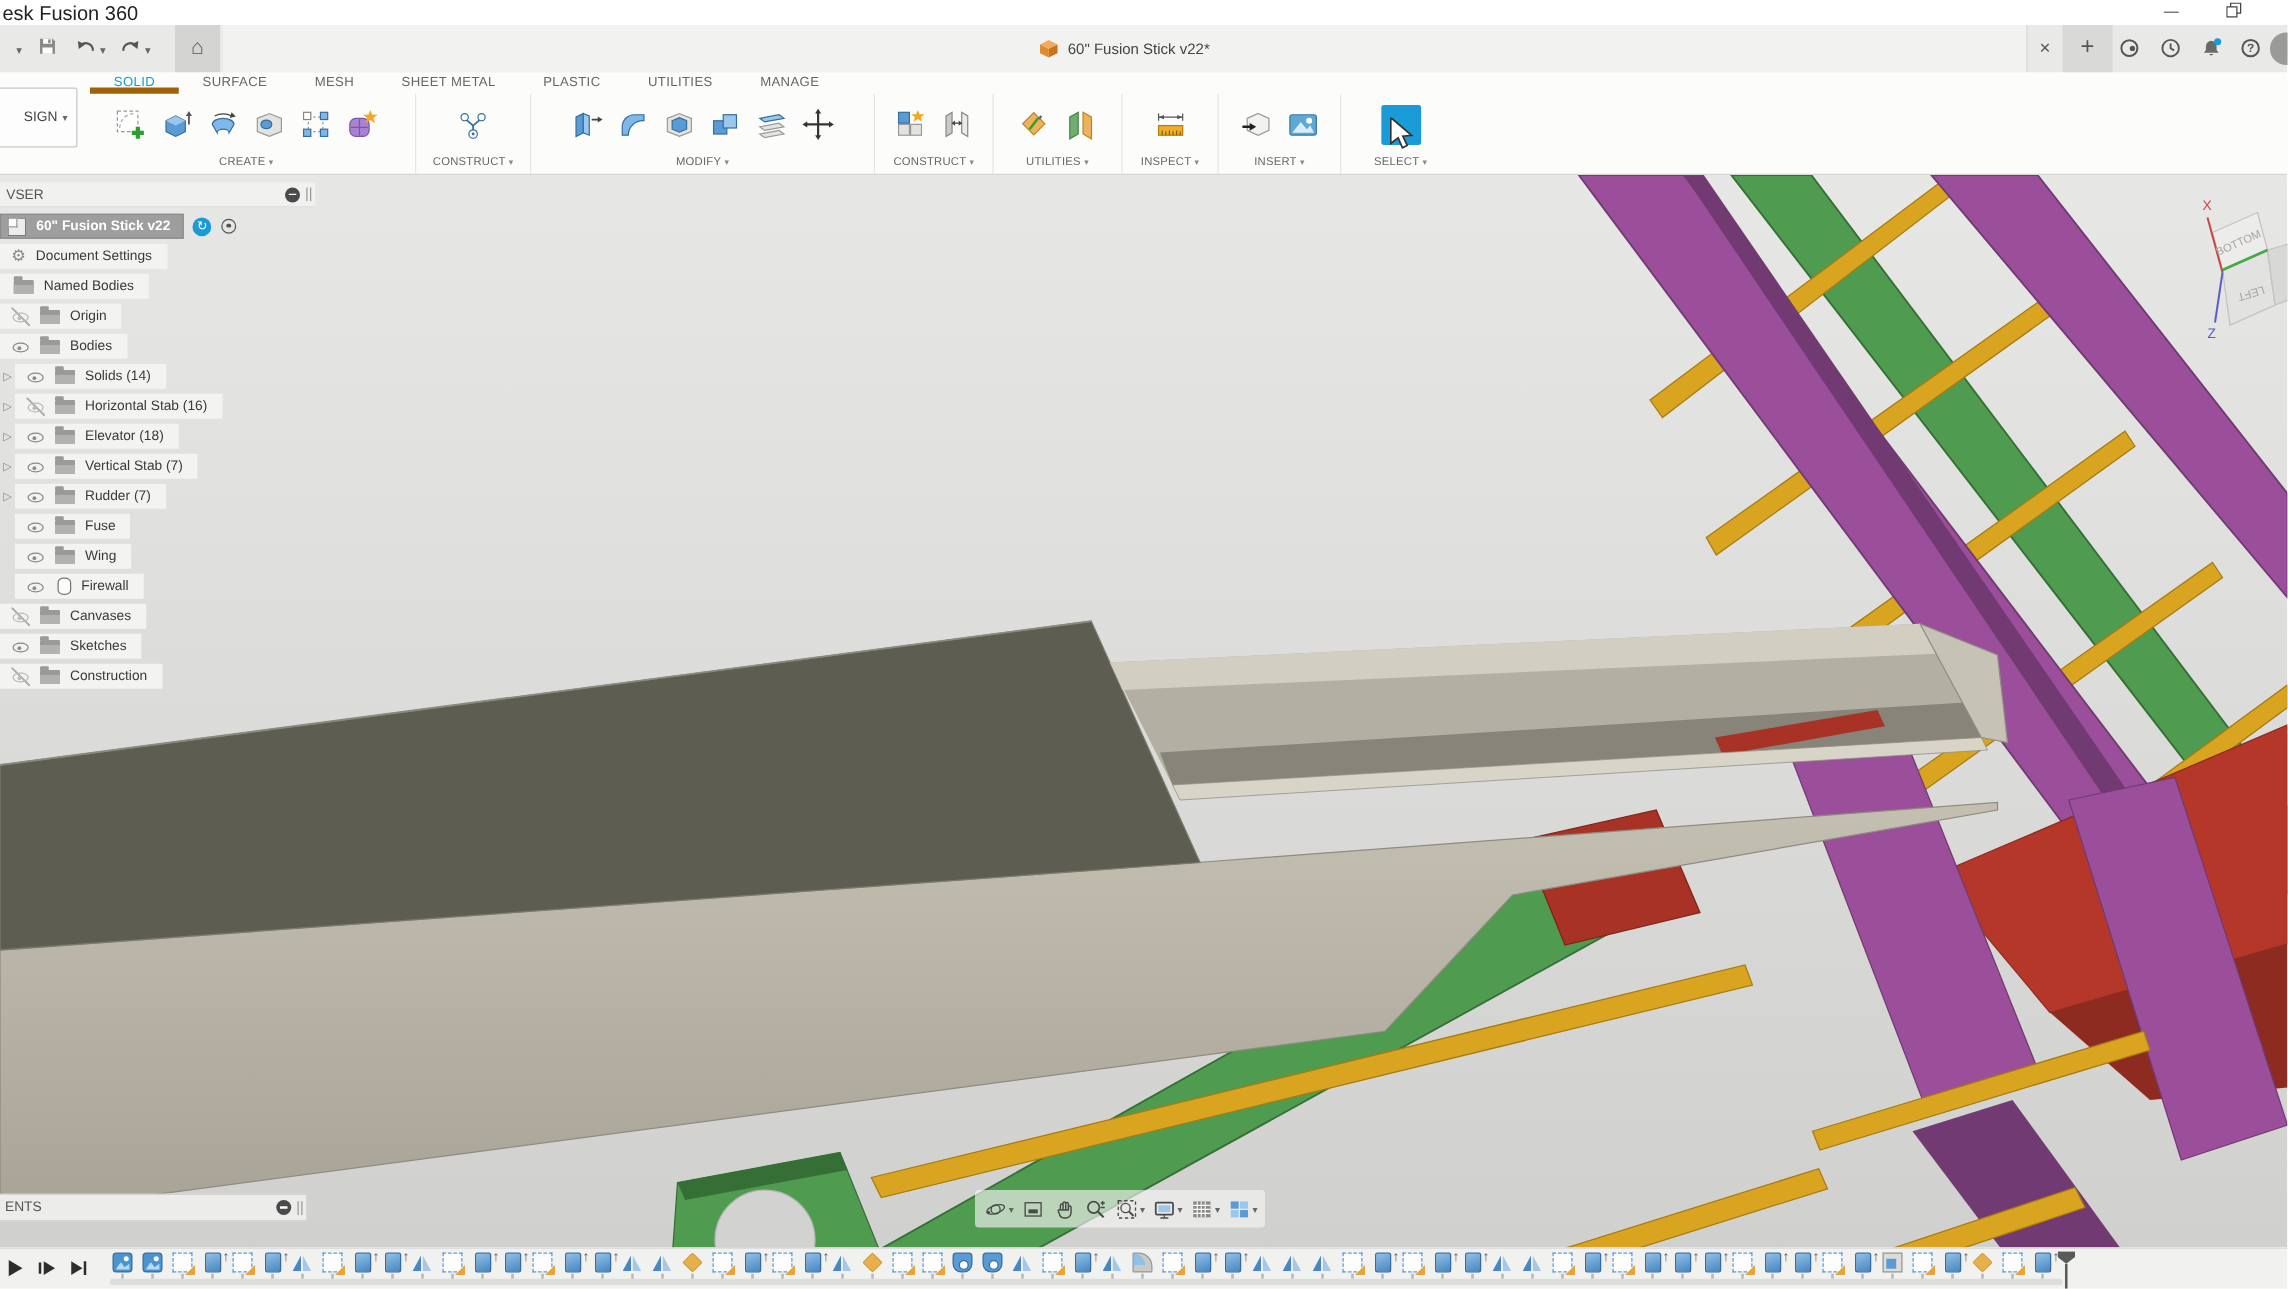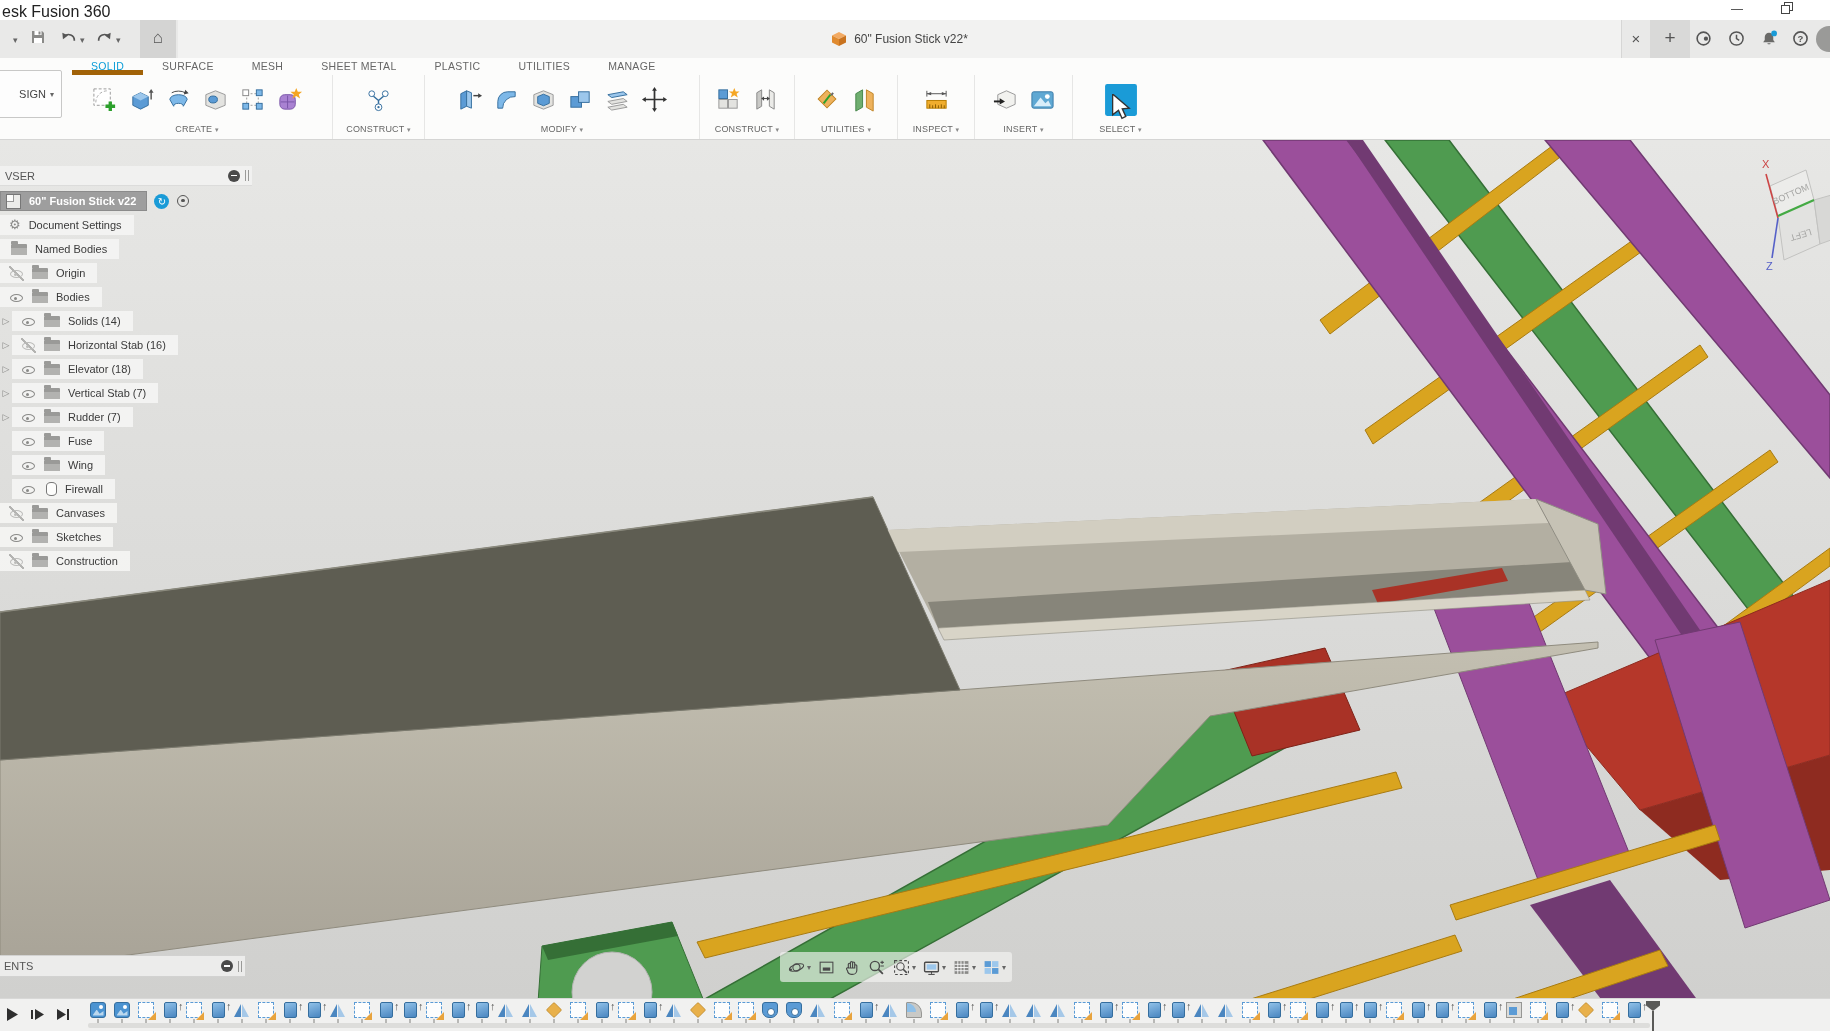--- a/index.html
+++ b/index.html
@@ -38,21 +38,21 @@
   .ricons { flex:1; display:flex; align-items:center; justify-content:center; gap:3px; }
   .ric { width:34px; height:40px; display:flex; align-items:center; justify-content:center; }
   .glabel { height:15px; text-align:center; font-size:9px; color:#666; letter-spacing:.2px; }
   .glabel .caret { font-size:7px; color:#888; }
   .g1{width:271px}.g2{width:92px}.g3{width:275px}.g4{width:95px}.g5{width:103px}.g6{width:77px}.g7{width:98px}.g8{width:95px}
 
   
   #viewport { position:absolute; left:0; top:140px; width:1830px; height:858px; }
 
   
-  #browser { position:absolute; left:0; top:146px; width:252px;margin-top:20px; }
+  #browser { position:absolute; left:0; top:146px; width:252px; }
   #browser-header { height:20px; background:#f1f1f0; border-bottom:1px solid #dcdcdb; display:flex; align-items:center; font-size:11px; color:#555; padding-left:5px; }
   .hdr-right { margin-left:auto; display:flex; align-items:center; gap:5px; padding-right:3px; }
   .circle-minus { width:12px; height:12px; border-radius:50%; background:#4a4a4a; position:relative; }
   .circle-minus::after { content:''; position:absolute; left:3px; top:5.2px; width:6px; height:1.6px; background:#fff; }
   .grip { width:4px; height:11px; border-left:1px solid #9a9a98; border-right:1px solid #9a9a98; }
   #browser-rows { padding-top:5px; }
   .brow { height:20px; margin-bottom:4px; display:flex; align-items:center; }
   .rowbg { display:flex; align-items:center; background:rgba(243,243,242,.95); padding:2px 12px 2px 3px; height:20px; }
   .brow-arrow { width:12px; font-size:9px; color:#8a8a88; text-align:center; flex:none; }
   .sp12 { width:12px; flex:none; }

